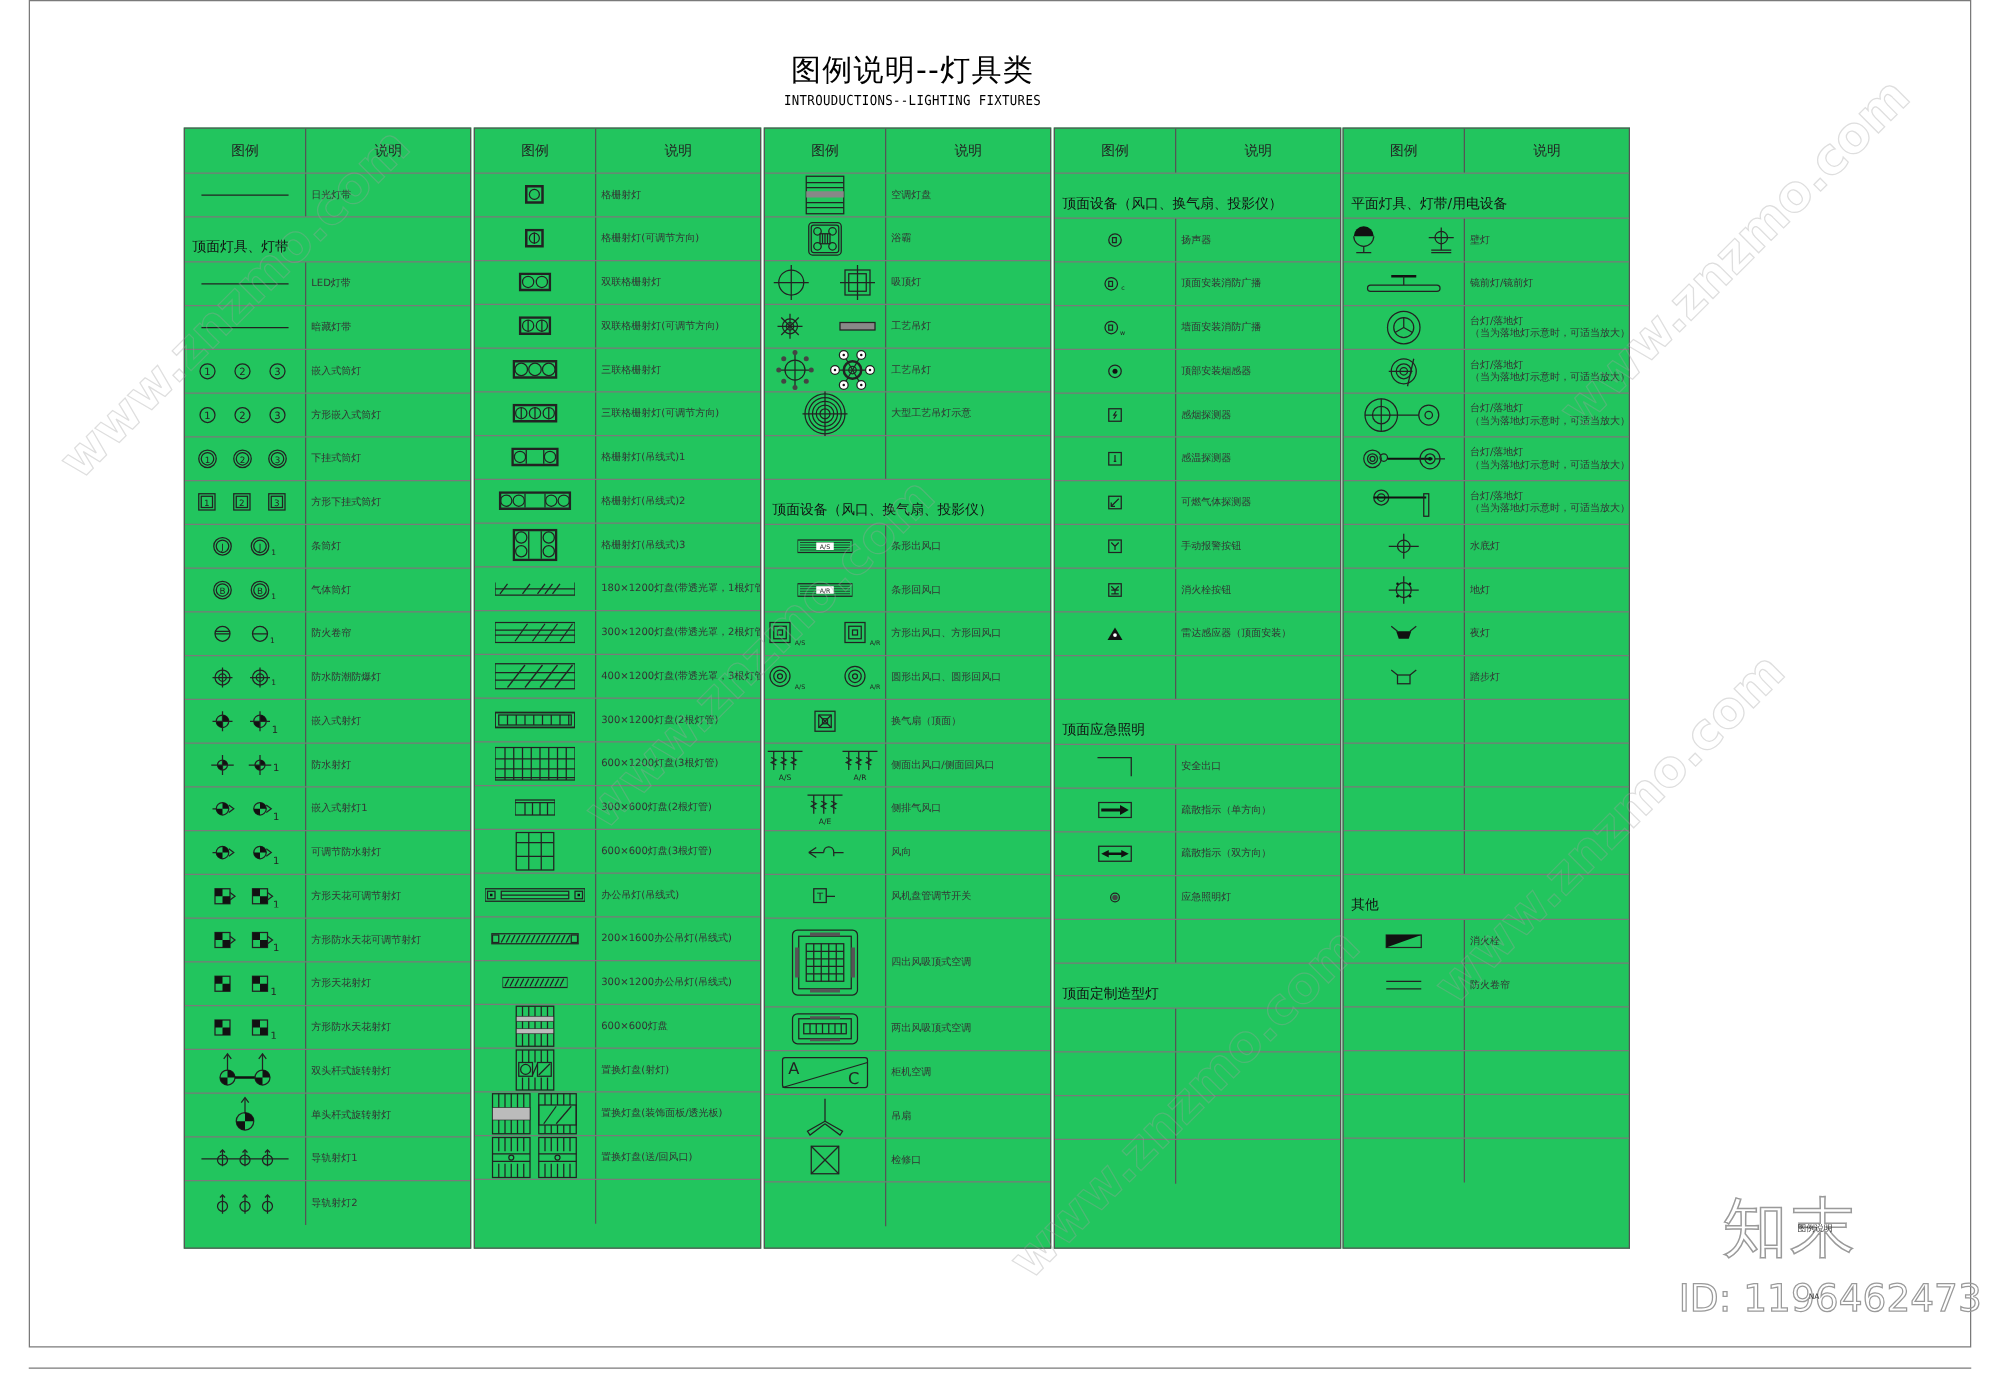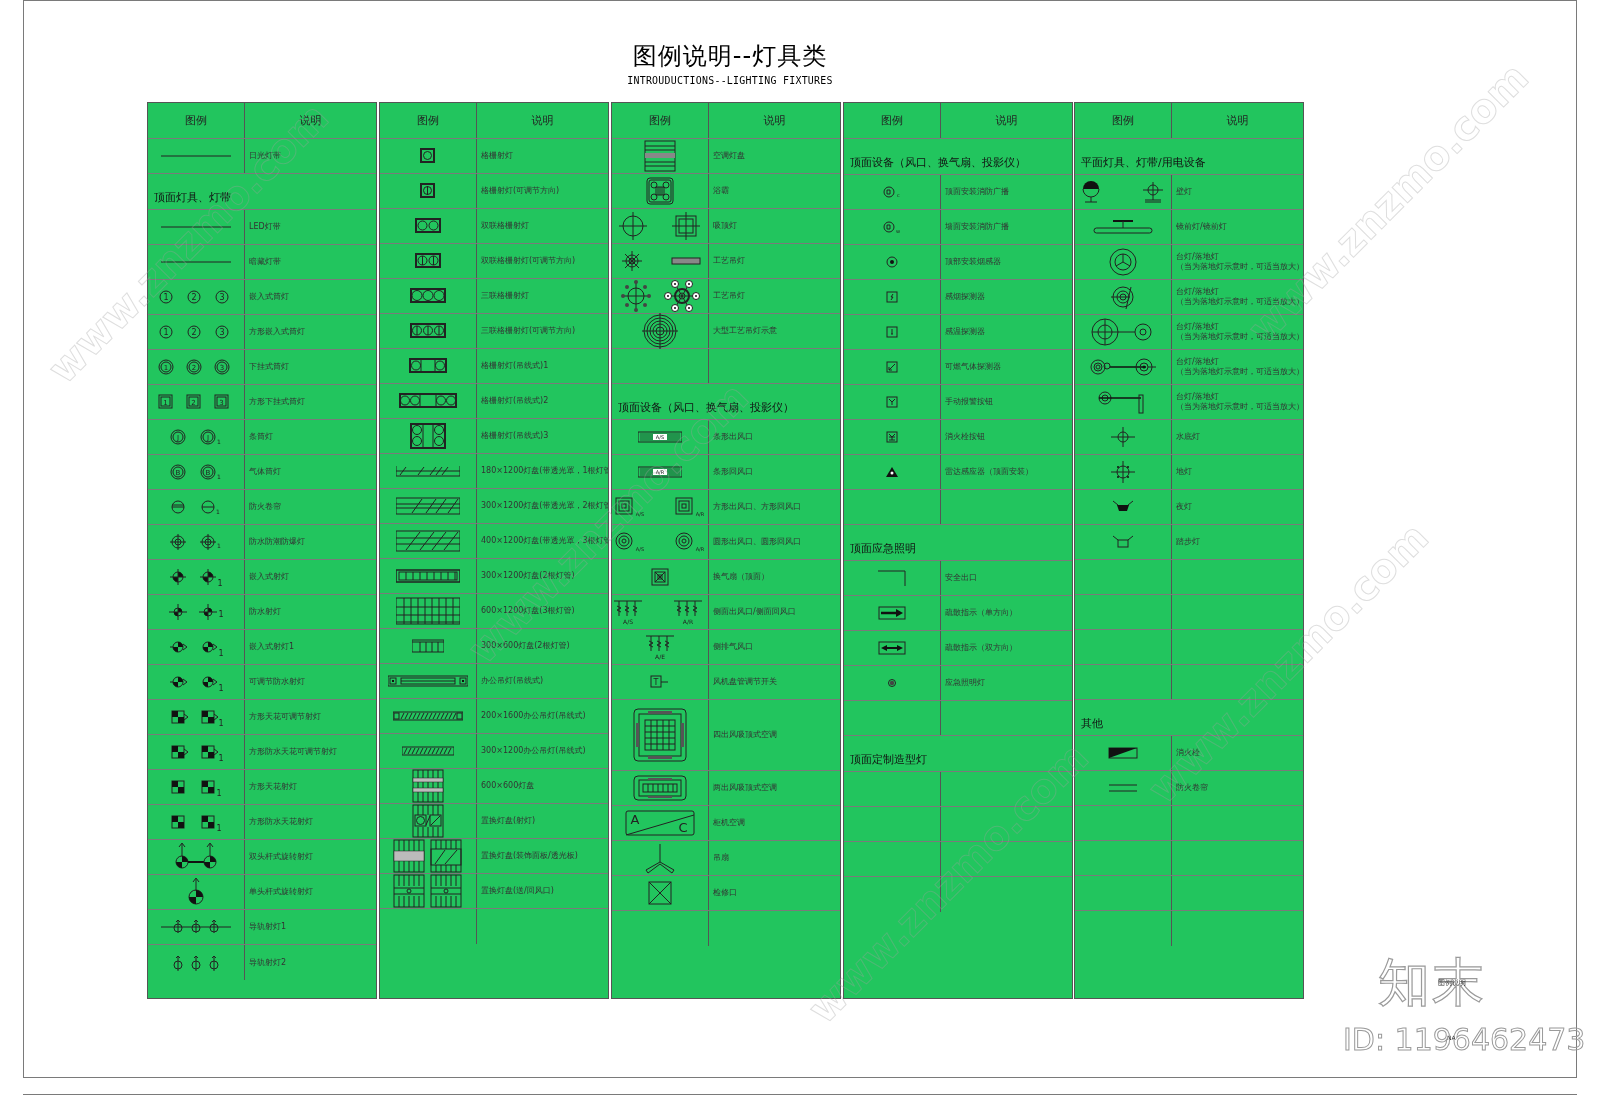--- a/index.html
+++ b/index.html
@@ -718,20 +718,36 @@
             </svg>
           </span>
         </div>
         <div class="cell-desc">
           <span>300×600灯盘(2根灯管)</span>
         </div>
       </div>
       <div class="row" style="height:35px">
         <div class="cell-sym">
           <span class="sym">
+            <svg width="32" height="32" viewBox="0 0 32 32">
+              <rect x="1" y="1" width="30" height="30" stroke="#222" fill="none" stroke-width="1"></rect>
+              <line x1="1" y1="9" x2="31" y2="9" stroke="#222" fill="none" stroke-width="1"></line>
+              <line x1="1" y1="20" x2="31" y2="20" stroke="#222" fill="none" stroke-width="1"></line>
+              <line x1="11" y1="1" x2="11" y2="31" stroke="#222" fill="none" stroke-width="1"></line>
+              <line x1="21" y1="1" x2="21" y2="31" stroke="#222" fill="none" stroke-width="1"></line>
+            </svg>
+          </span>
+        </div>
+        <div class="cell-desc">
+          <span>600×600灯盘(3根灯管)</span>
+        </div>
+      </div>
+      <div class="row" style="height:35px">
+        <div class="cell-sym">
+          <span class="sym">
             <svg width="80" height="12" viewBox="0 0 80 12">
               <rect x="0" y="1" width="80" height="10" stroke="#222" fill="none" stroke-width="1"></rect>
               <rect x="2" y="3" width="6" height="6" stroke="#222" fill="none" stroke-width="1"></rect>
               <rect x="4" y="5" width="2" height="2" fill="#111"></rect>
               <rect x="72" y="3" width="6" height="6" stroke="#222" fill="none" stroke-width="1"></rect>
               <rect x="74" y="5" width="2" height="2" fill="#111"></rect>
               <rect x="13" y="3" width="54" height="6" stroke="#222" fill="none" stroke-width="1"></rect>
               <line x1="13" y1="6" x2="67" y2="6" stroke="#222" fill="none" stroke-width="1"></line>
             </svg>
           </span>
@@ -1200,20 +1216,32 @@
             </svg>
           </span>
         </div>
         <div class="cell-desc">
           <span>侧排气风口</span>
         </div>
       </div>
       <div class="row" style="height:35px">
         <div class="cell-sym">
           <span class="sym">
+            <svg width="30" height="14" viewBox="0 0 30 14">
+              <path d="M2 7 L8 3 M2 7 L8 11 M2 7 L14 7 M14 7 C14 1 22 1 22 7 L22 10 M22 7 L30 7" stroke="#222" fill="none" stroke-width="1"></path>
+            </svg>
+          </span>
+        </div>
+        <div class="cell-desc">
+          <span>风向</span>
+        </div>
+      </div>
+      <div class="row" style="height:35px">
+        <div class="cell-sym">
+          <span class="sym">
             <svg width="20" height="14" viewBox="0 0 20 14">
               <rect x="1" y="1" width="10" height="11" stroke="#222" fill="none" stroke-width="1"></rect>
               <text x="6" y="10" font-size="8" font-family="DejaVu Sans, sans-serif" fill="#222" text-anchor="middle">T</text>
               <line x1="11" y1="7" x2="18" y2="7" stroke="#222" fill="none" stroke-width="1"></line>
             </svg>
           </span>
         </div>
         <div class="cell-desc">
           <span>风机盘管调节开关</span>
         </div>
@@ -1322,20 +1350,33 @@
       <div class="row head">
      <div class="cell-sym">图例</div>
      <div class="cell-desc">说明</div>
    </div>
       <div class="row section">
         <div class="section-label">顶面设备（风口、换气扇、投影仪）</div>
       </div>
       <div class="row" style="height:35px">
         <div class="cell-sym">
           <span class="sym">
+            <svg width="14" height="14" viewBox="0 0 14 14">
+              <circle cx="7" cy="7" r="5" stroke="#222" fill="none" stroke-width="1"></circle>
+              <path d="M5 5 L8 5 L8 9 L5 9 Z" stroke="#222" fill="none" stroke-width="1"></path>
+            </svg>
+          </span>
+        </div>
+        <div class="cell-desc">
+          <span>扬声器</span>
+        </div>
+      </div>
+      <div class="row" style="height:35px">
+        <div class="cell-sym">
+          <span class="sym">
             <svg width="20" height="14" viewBox="0 0 20 14">
               <circle cx="7" cy="7" r="5" stroke="#222" fill="none" stroke-width="1"></circle>
               <path d="M5 5 L8 5 L8 9 L5 9 Z" stroke="#222" fill="none" stroke-width="1"></path>
               <text x="15" y="12" font-size="5" fill="#222">c</text>
             </svg>
           </span>
         </div>
         <div class="cell-desc">
           <span>顶面安装消防广播</span>
         </div>

